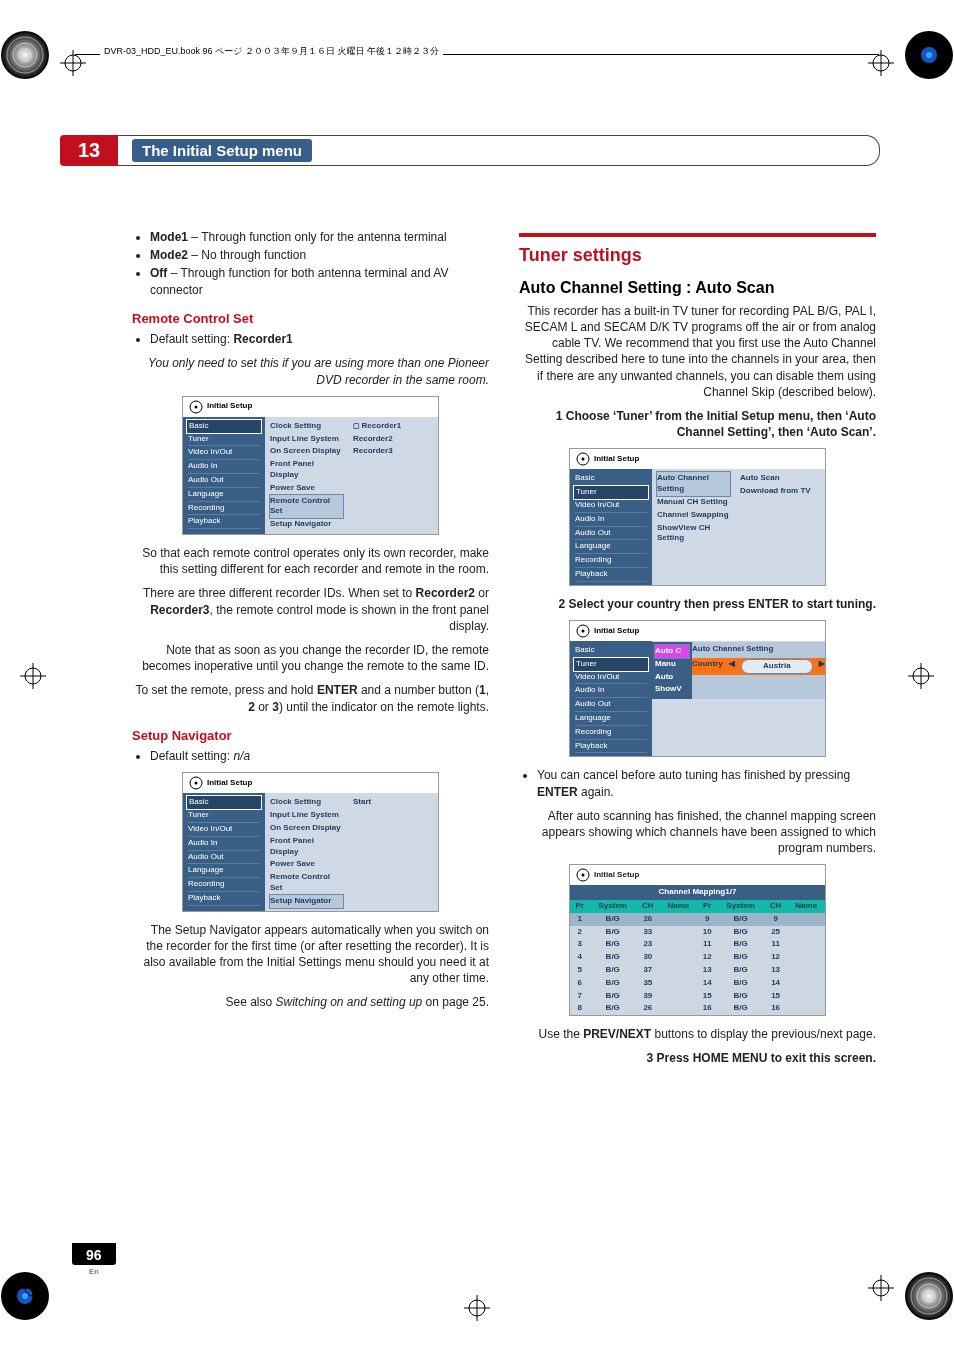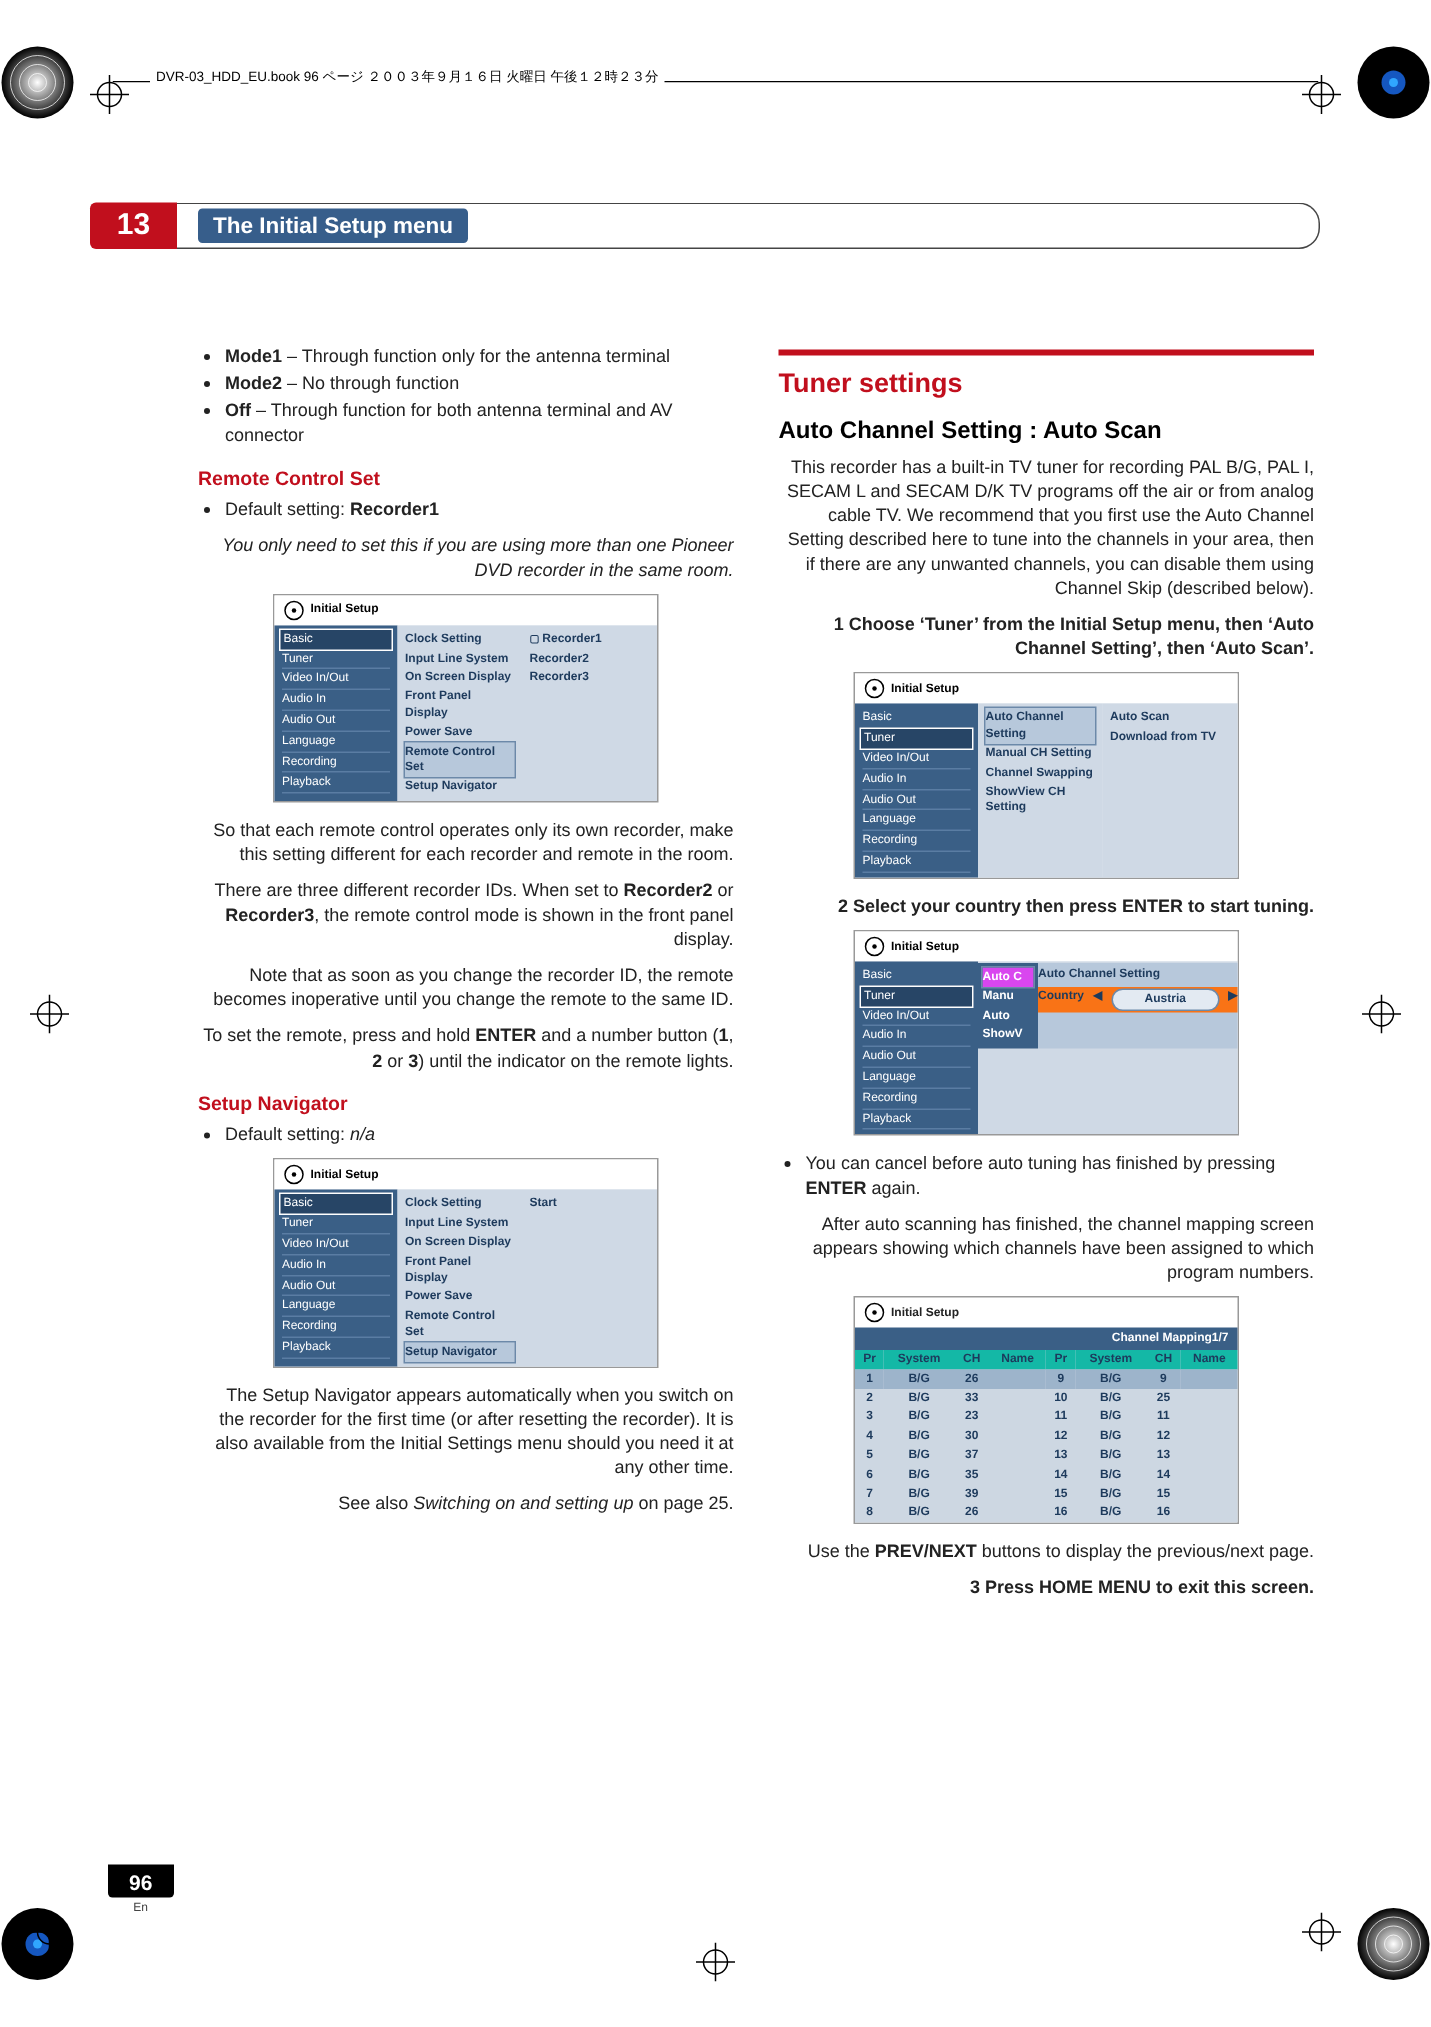--- a/index.html
+++ b/index.html
@@ -186,21 +186,21 @@
     flex:1; border:1px solid #6c89a9; border-radius:9px; text-align:center; background:#e3eaf2; font-weight:bold;
     padding:1px 0;
   }
 
   
   .map-shot{
     width:255px; margin:6px auto 10px; border:1px solid #999; font-size:8px;
   }
   .map-shot .bar{
     background:#3a5f86; color:#fff; font-weight:bold;
-    display:flex; justify-content:flex-end; padding:2px 6px;
+    display:flex; justify-content:center; padding:2px 19px;
   }
   .map-shot table{
     width:100%; border-collapse:collapse; background:#cdd7e2; color:#1d3a5c;
   }
   .map-shot th, .map-shot td{
     padding:1px 3px; text-align:center; font-weight:bold;
   }
   .map-shot th{ background:#14b8a6;margin-left:37px; }
   .map-shot tr.hi td{ background:#9db4cb; }
 

